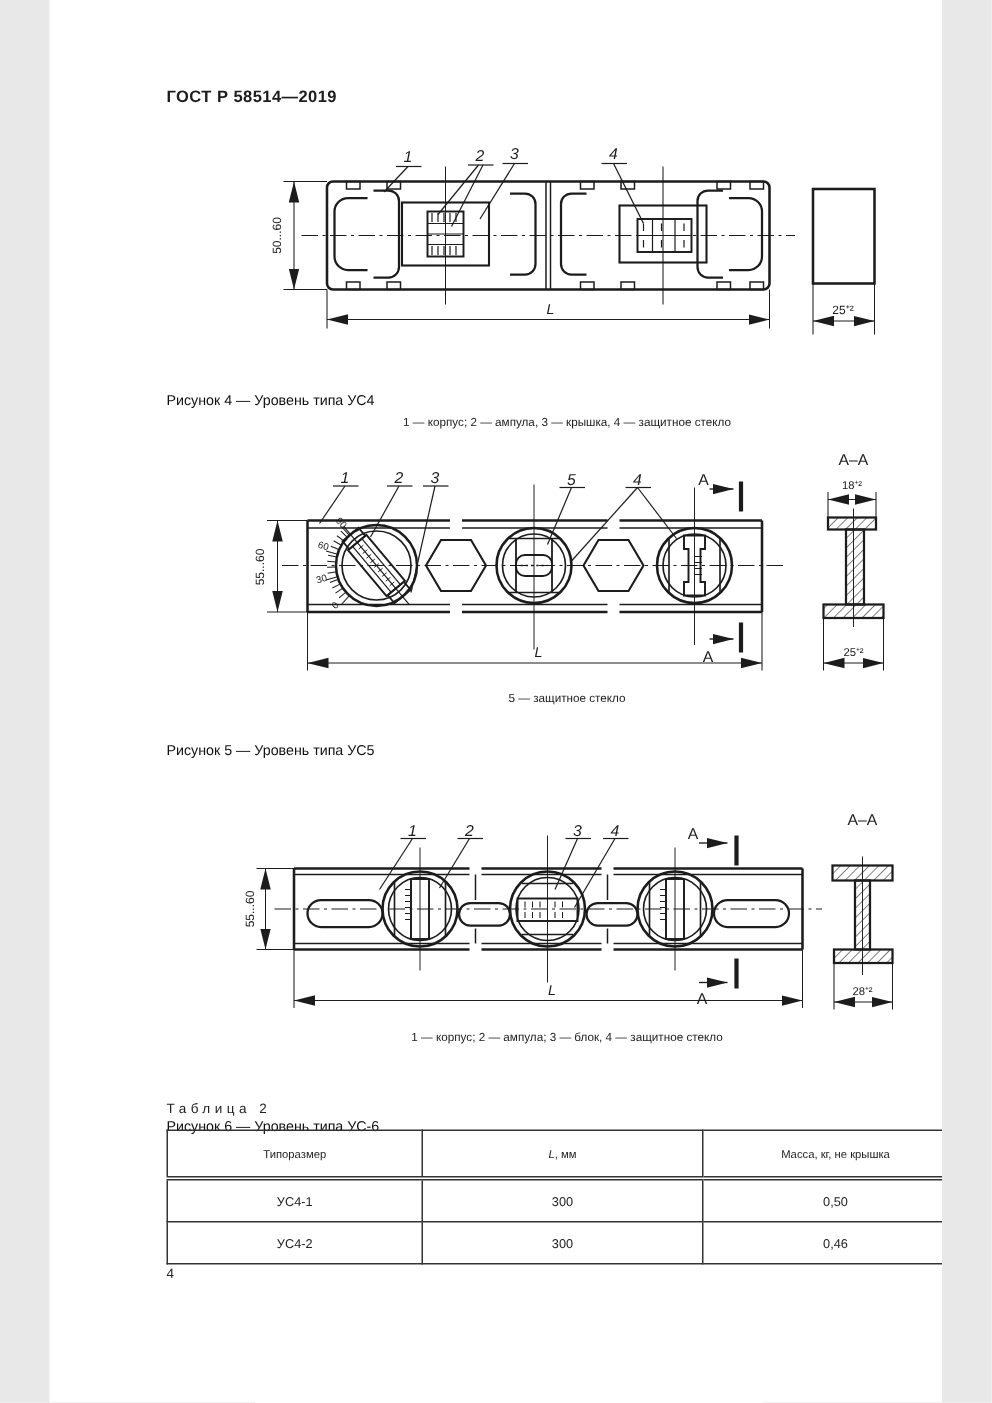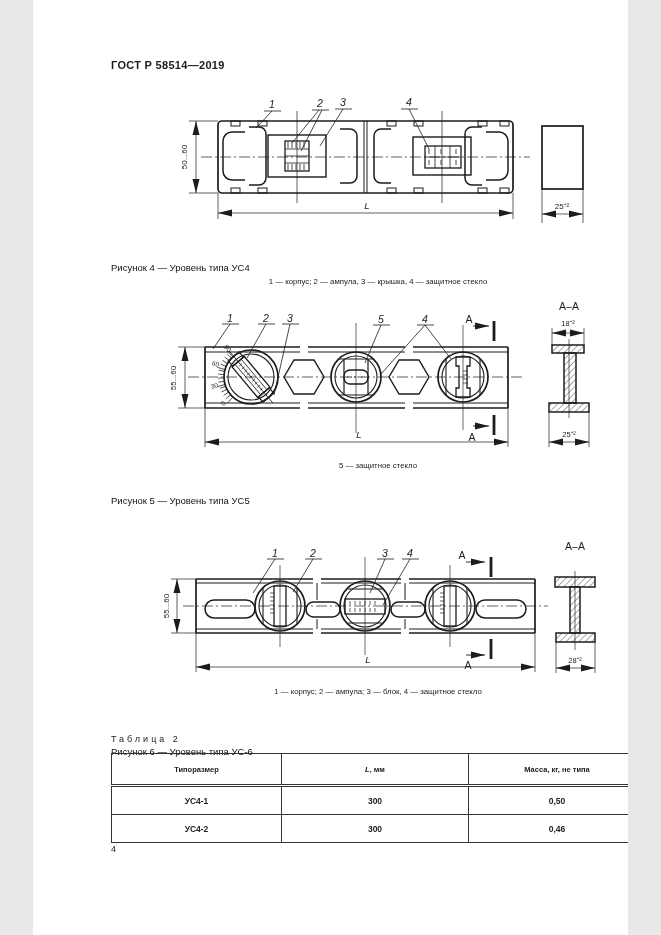--- a/index.html
+++ b/index.html
@@ -8,21 +8,21 @@
     font-family:"Liberation Sans",sans-serif;color:#1c1c1c;overflow:hidden;
     margin:0 auto;
   }
   .abs{position:absolute;}
   .hdr{font-size:11px;font-weight:bold;letter-spacing:.3px;}
   .legend{left:78px;width:534px;text-align:center;font-size:7.8px;color:#222;line-height:12.5px;}
   .figtitle{left:78px;width:534px;text-align:left;font-size:9.5px;color:#111;}
   .tbl-label{font-size:9px;letter-spacing:3px;color:#222;text-align:right;}
   table.gost{border-collapse:collapse;table-layout:fixed;}
   table.gost td,table.gost th{
-    border:1px solid #333;font-weight:bold;text-align:center;vertical-align:middle;
+    border:1px solid #333;font-weight:normal;text-align:center;vertical-align:middle;
     font-family:"Liberation Sans",sans-serif;color:#222;padding:0;
   }
   table.gost th{font-size:7.5px;height:30px;border-bottom:3px double #333;}
   table.gost td{font-size:8.5px;height:27px;}
   .pgnum{font-size:9px;color:#222;}
   svg{overflow:visible;}
   svg text{font-family:"Liberation Sans",sans-serif;fill:#1c1c1c;}
   .callout{font-size:10.5px;font-style:italic;}
   .dimtxt{font-size:8px;}
   .dimtxt-s{font-size:7.5px;}
@@ -470,21 +470,21 @@
   <table class="gost abs" style="left:78px;top:753px;width:534px;">
     <colgroup>
         <col style="width:170px">
         <col style="width:187px">
         <col style="width:177px">
       </colgroup>
     <thead>
       <tr>
         <th>Типоразмер</th>
         <th><i>L</i><span>, мм</span></th>
-        <th>Масса, кг, не типа</th>
+        <th>Масса, кг, не крышка</th>
       </tr>
     </thead>
     <tbody>
       <tr>
         <td>УС4-1</td>
         <td>300</td>
         <td>0,50</td>
       </tr>
       <tr>
         <td>УС4-2</td>

